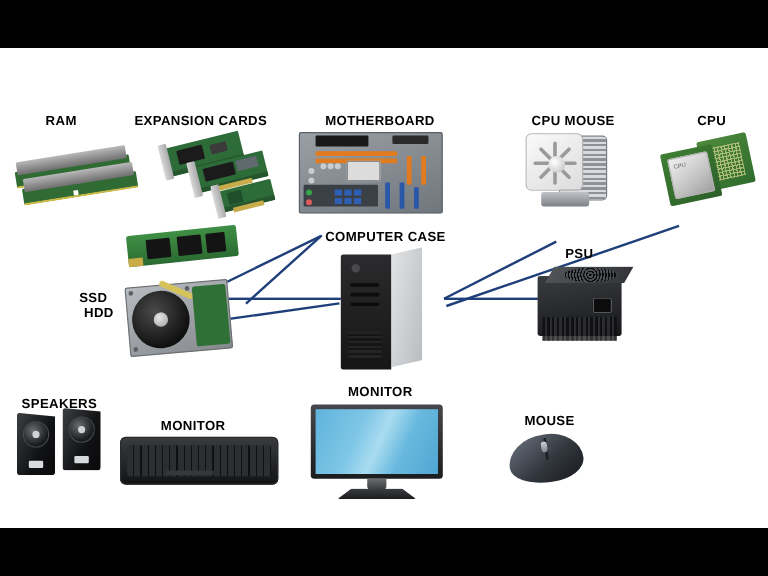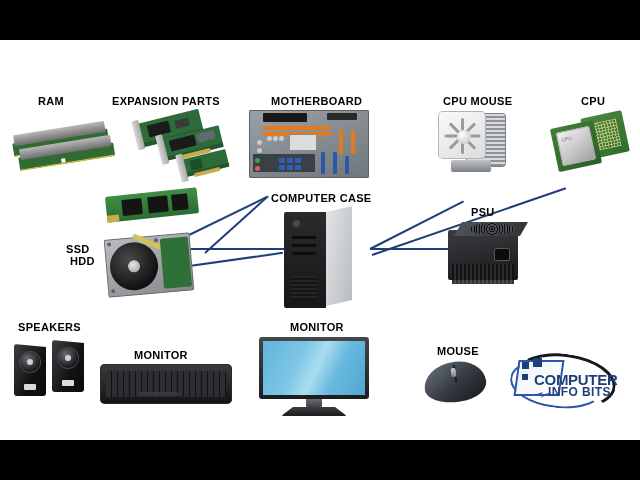--- a/index.html
+++ b/index.html
@@ -200,29 +200,29 @@
     <div class="line" style="left:150px;top:213px;width:130px;transform:rotate(-26deg);"></div>
     <div class="line" style="left:205px;top:212px;width:85px;transform:rotate(-42deg);"></div>
     <div class="line" style="left:318px;top:175px;width:30px;transform:rotate(90deg);"></div>
     <div class="line" style="left:370px;top:208px;width:105px;transform:rotate(-27deg);"></div>
     <div class="line" style="left:372px;top:214px;width:205px;transform:rotate(-19deg);"></div>
     <div class="line" style="left:168px;top:228px;width:116px;transform:rotate(-8deg);"></div>
     <div class="line" style="left:172px;top:208px;width:112px;"></div>
     <div class="line" style="left:370px;top:208px;width:80px;"></div>
 
     <div class="lbl" style="left:38px;top:55px;">RAM</div>
-    <div class="lbl" style="left:112px;top:55px;">EXPANSION PARTS</div>
+    <div class="lbl" style="left:112px;top:55px;">EXPANSION CARDS</div>
     <div class="lbl" style="left:271px;top:55px;">MOTHERBOARD</div>
     <div class="lbl" style="left:443px;top:55px;">CPU MOUSE</div>
     <div class="lbl" style="left:581px;top:55px;">CPU</div>
     <div class="lbl" style="left:66px;top:203px;">SSD</div>
     <div class="lbl" style="left:70px;top:215px;">HDD</div>
     <div class="lbl" style="left:271px;top:152px;">COMPUTER CASE</div>
     <div class="lbl" style="left:471px;top:166px;">PSU</div>
-    <div class="lbl" style="left:18px;top:281px;">SPEAKERS</div>
+    <div class="lbl" style="left:18px;top:291px;">SPEAKERS</div>
     <div class="lbl" style="left:134px;top:309px;">MONITOR</div>
     <div class="lbl" style="left:290px;top:281px;">MONITOR</div>
     <div class="lbl" style="left:437px;top:305px;">MOUSE</div>
 
     <div class="part" style="left:12px;top:72px;width:104px;height:56px;">
       <div class="ram" style="left:0;top:16px;">
         <div class="pcb"></div>
           <div class="hs"></div>
           <div class="notch"></div>
       </div>
@@ -391,26 +391,15 @@
     </div>
 
     <div class="part" style="left:424px;top:322px;">
       <div id="mouse">
           <div class="bd"></div>
           <div class="split"></div>
           <div class="whl"></div>
         </div>
     </div>
 
-    <div id="logo" style="left:508px;top:312px;">
-      <div class="arc"></div>
-      <div class="arc2"></div>
-      <div class="mon"></div>
-      <div class="sq" style="left:14px;top:10px;width:7px;height:7px;"></div>
-      <div class="sq" style="left:25px;top:6px;width:9px;height:9px;"></div>
-      <div class="sq" style="left:14px;top:22px;width:6px;height:6px;"></div>
-      <div class="bolt"></div>
-      <div class="t1">COMPUTER</div>
-      <div class="t2">INFO BITS</div>
-    </div>
 
   </div>
 </div>
 
 </body></html>

